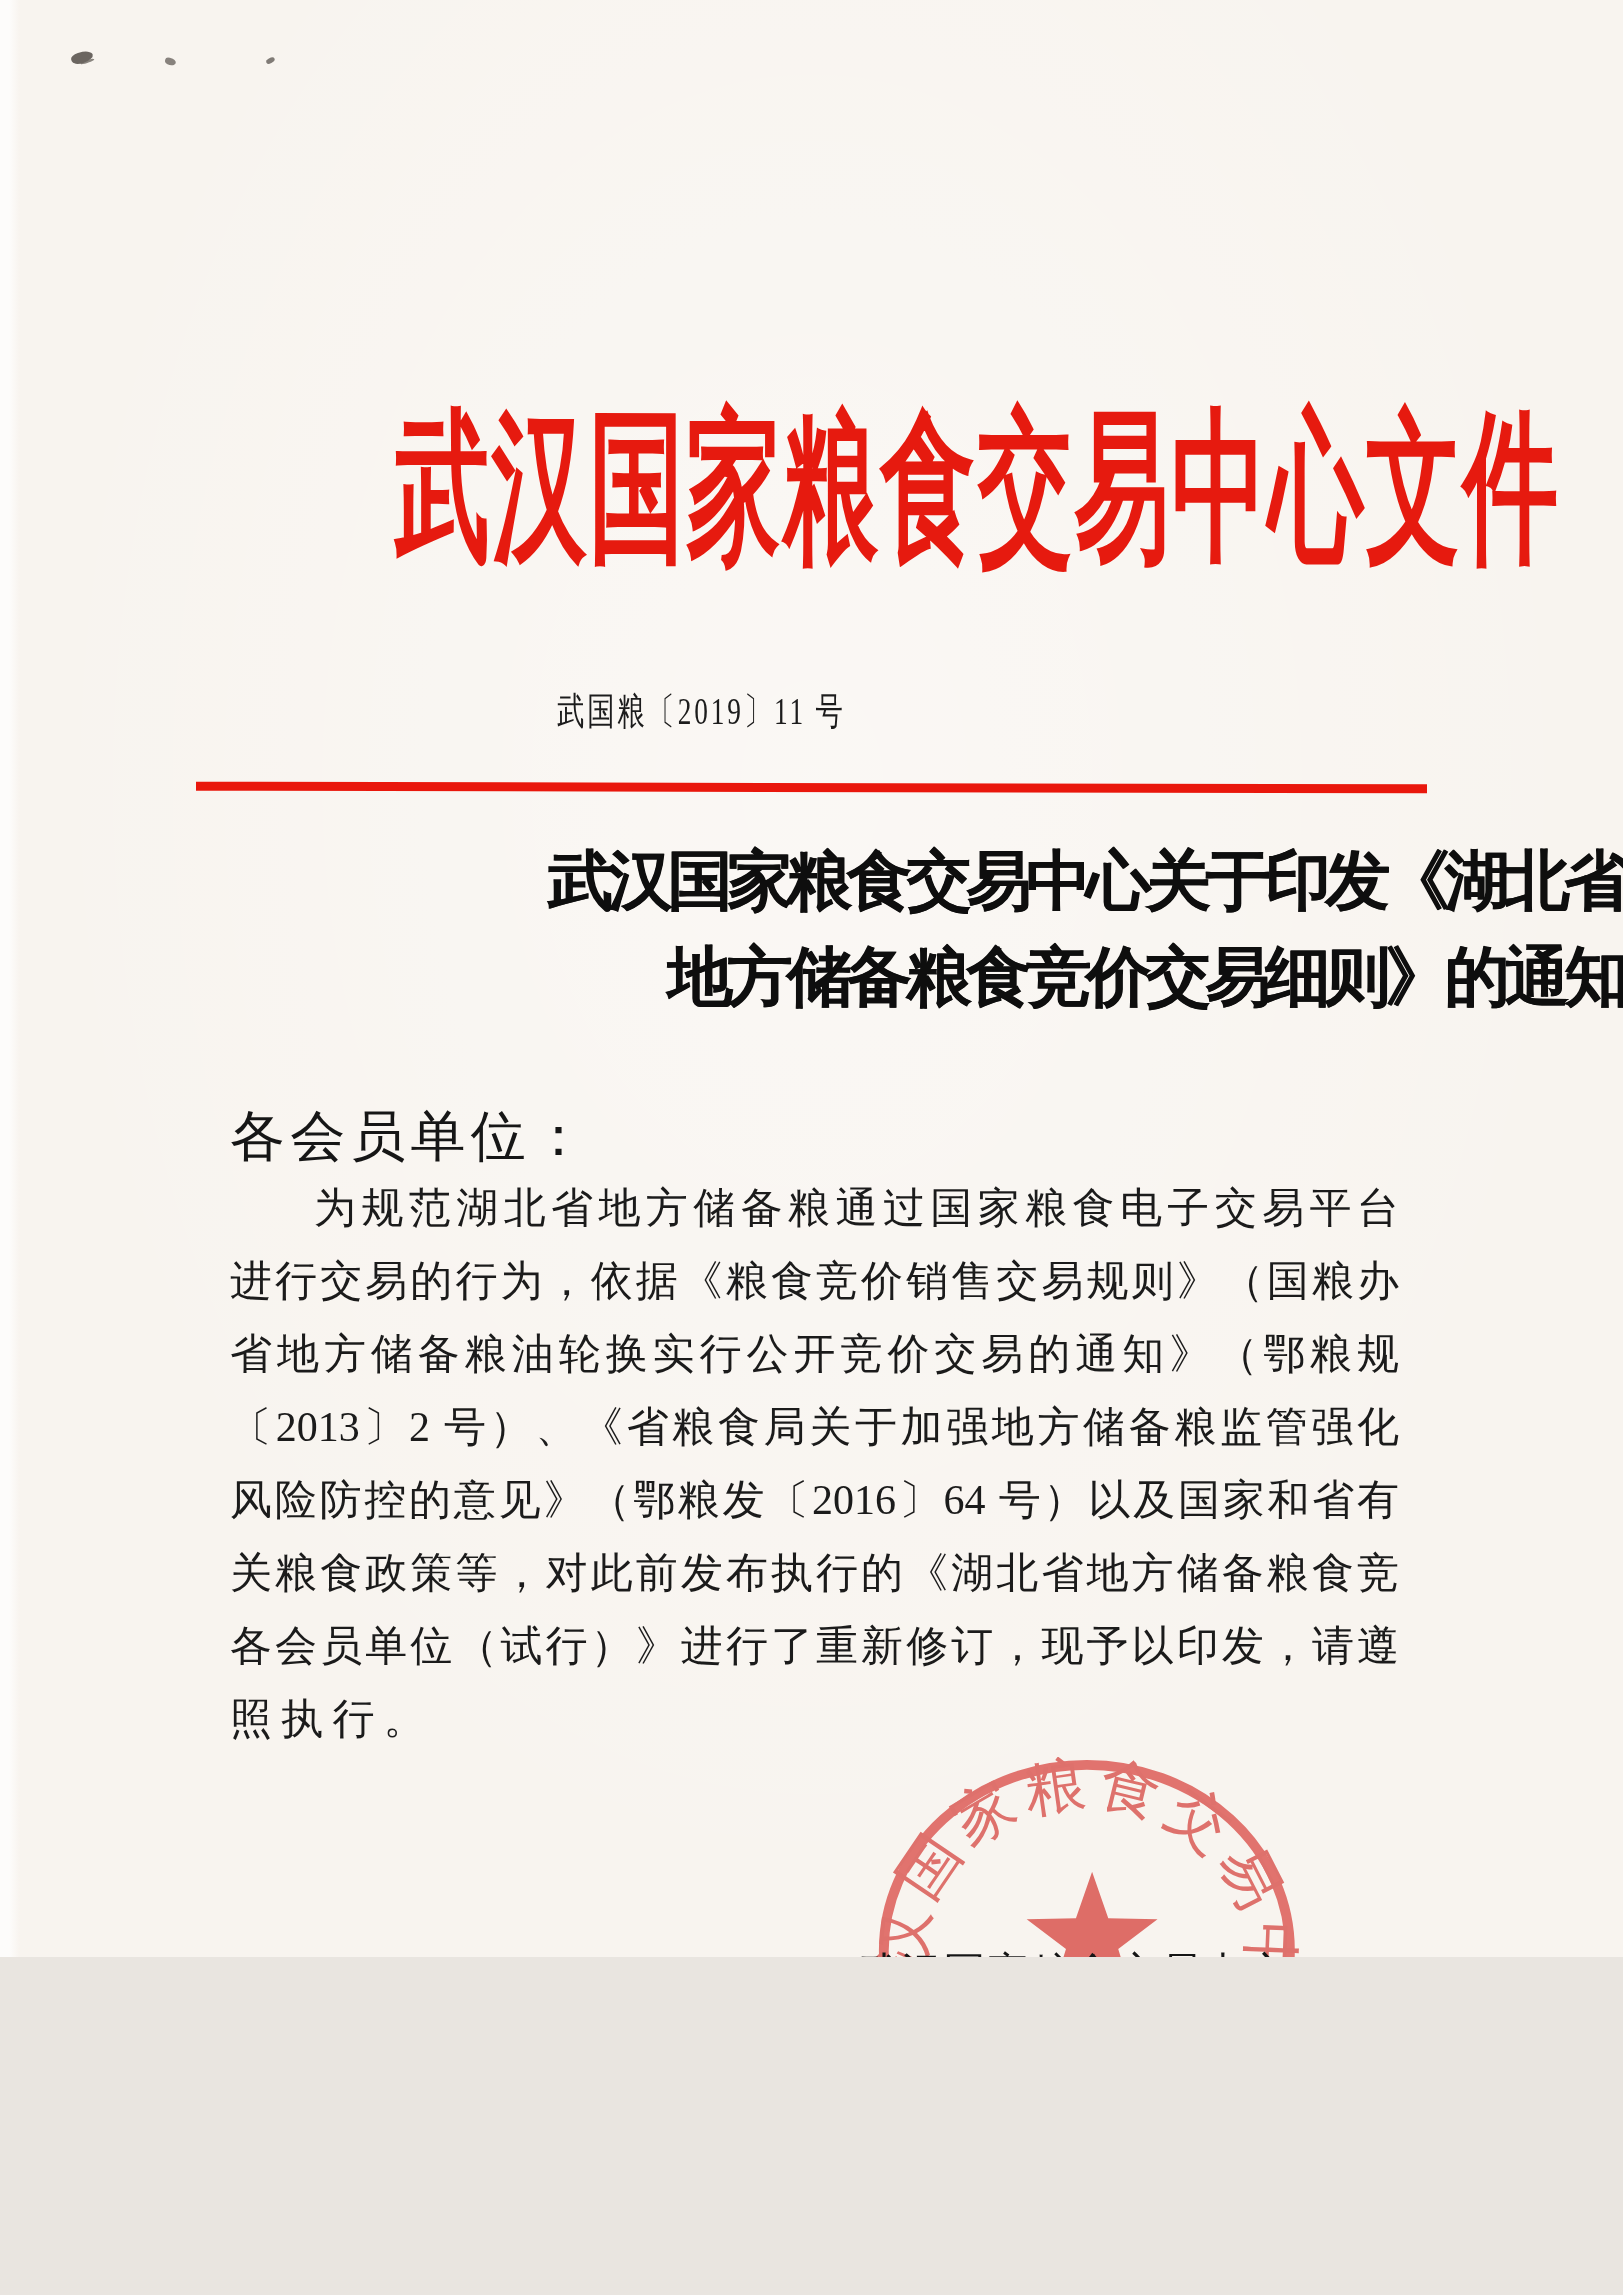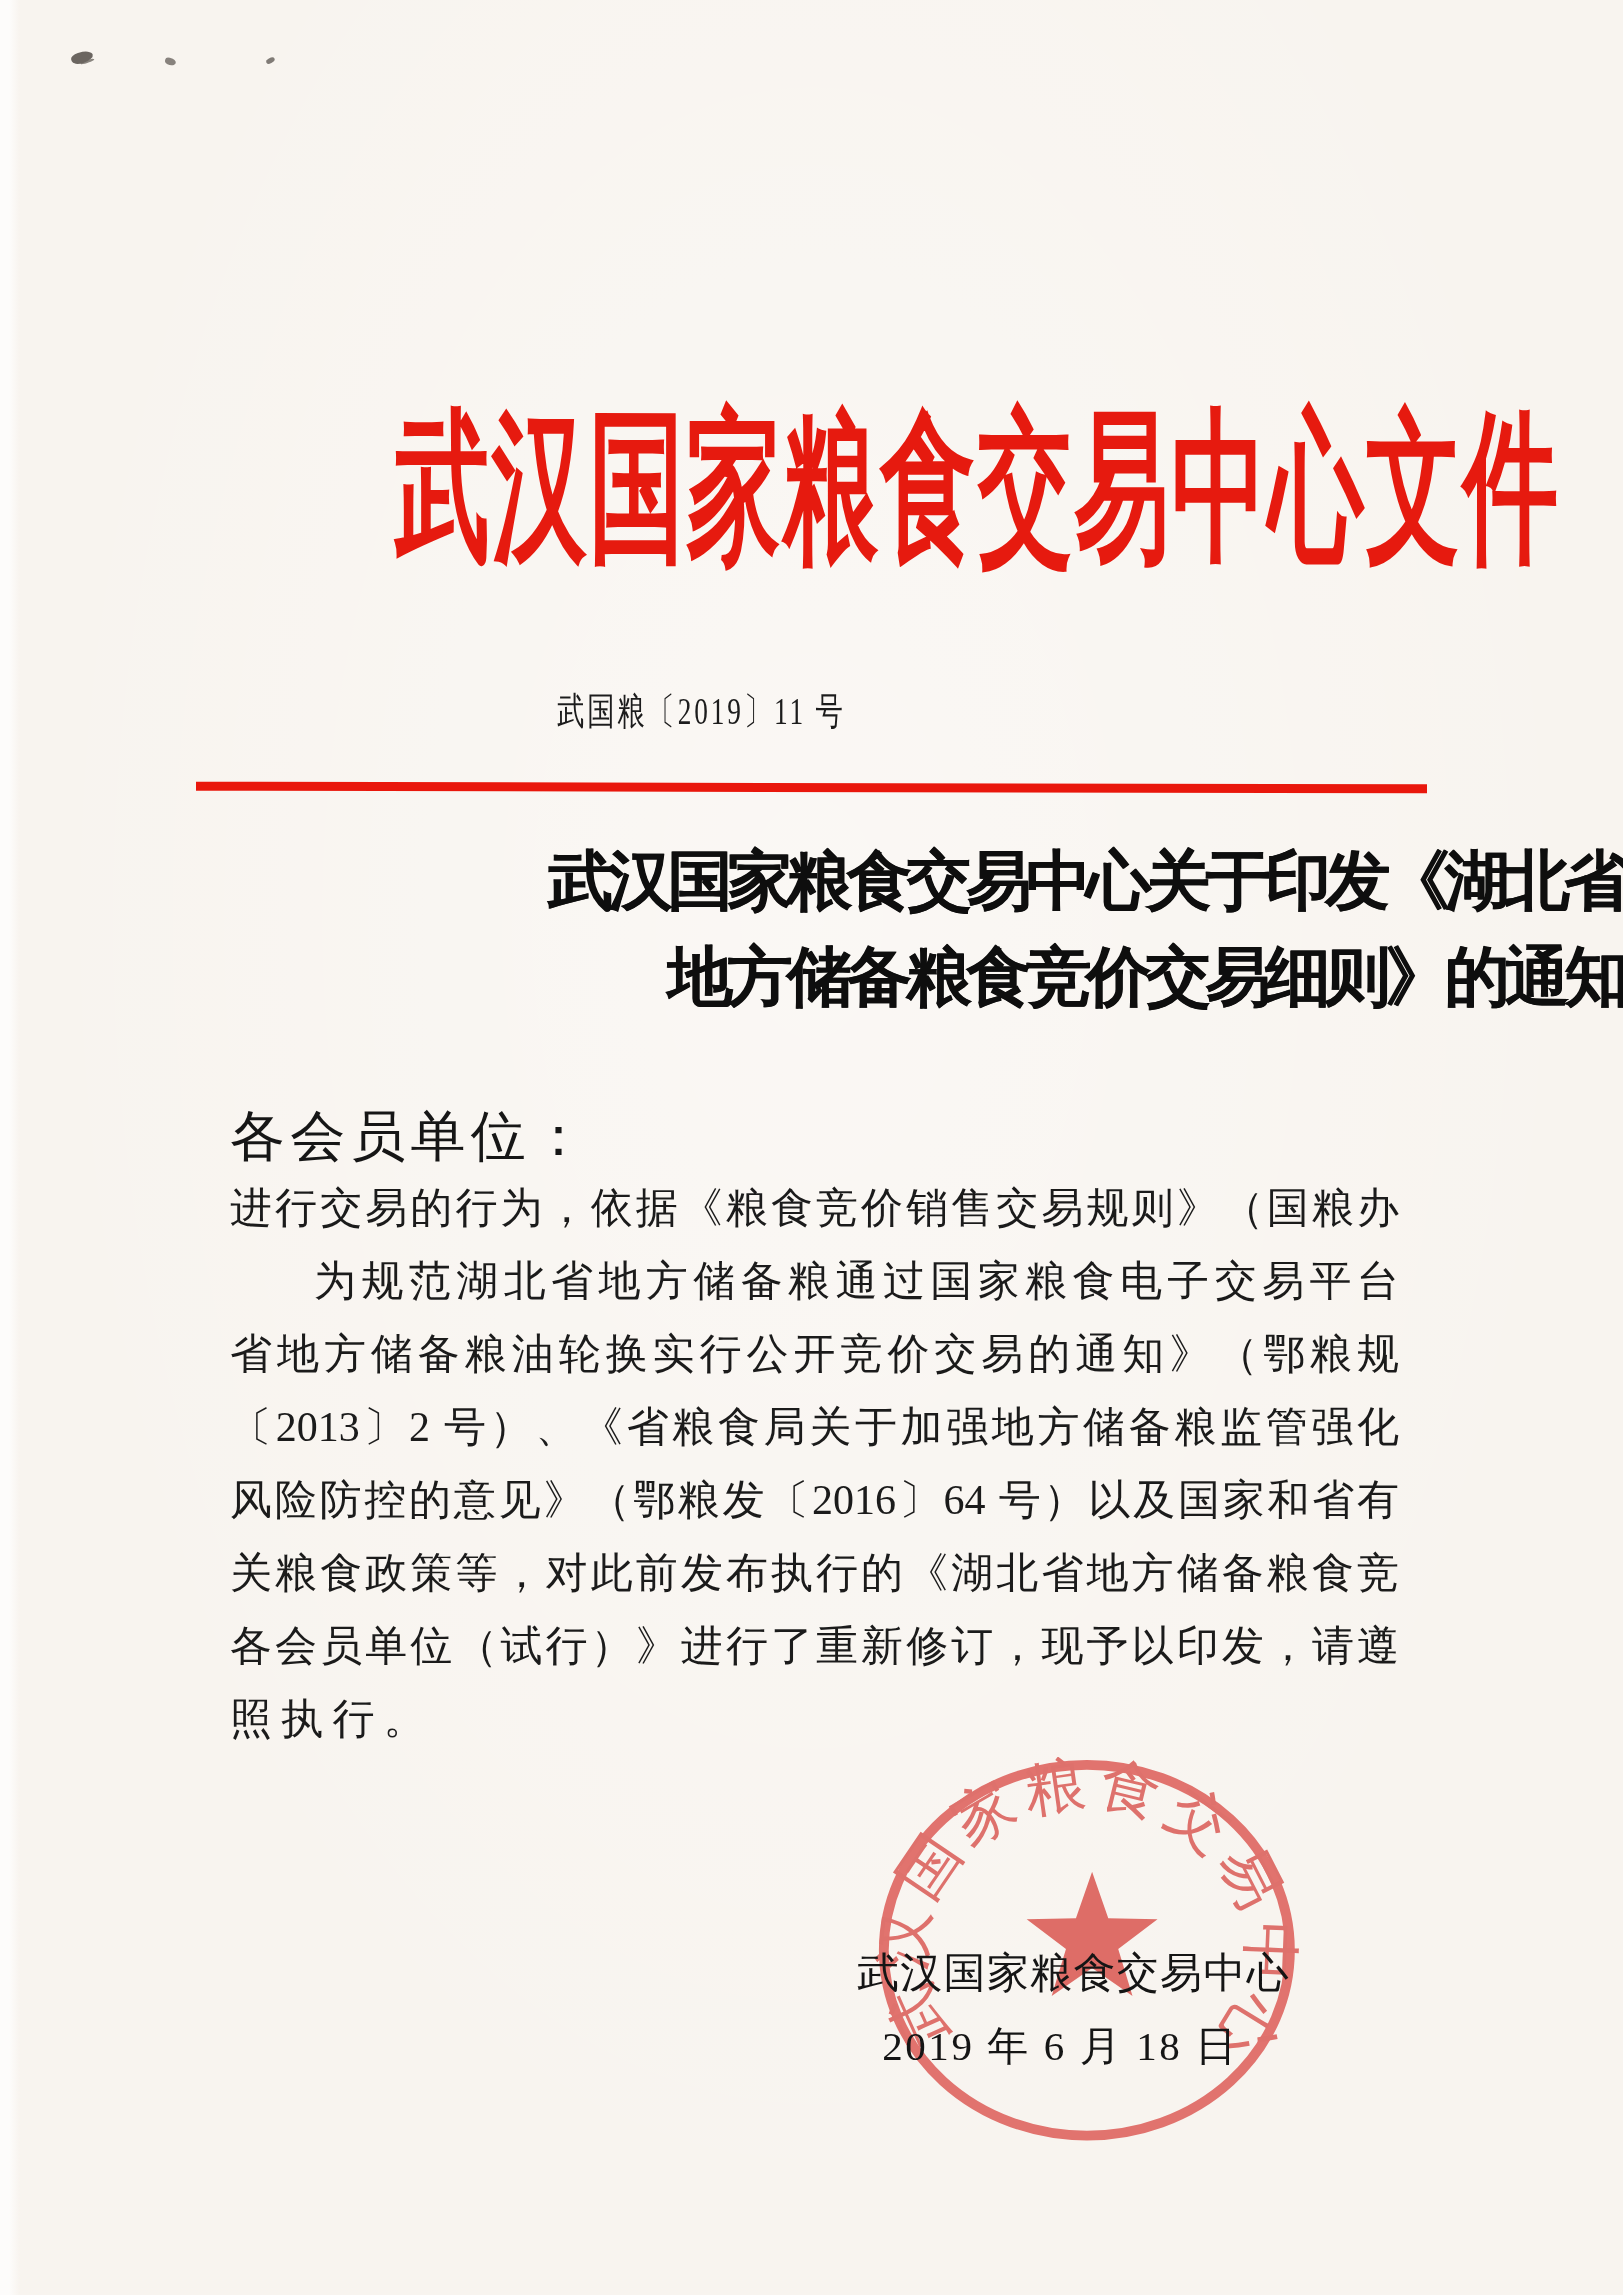--- a/index.html
+++ b/index.html
@@ -3,21 +3,21 @@
 <meta charset="utf-8">
 <style>
   html,body{margin:0;padding:0;}
   body{
     width:1624px;height:2295px;
     background:#e9e5e0;
     font-family:"Liberation Serif","DejaVu Serif",serif;
     position:relative;
   }
   .page{
-    position:absolute;left:0;top:0;width:1624px;height:2295px;
+    position:absolute;left:0;top:0;width:1624px;height:1957px;
     background:
       radial-gradient(ellipse at 50% 40%, rgba(255,255,255,.35), rgba(0,0,0,0) 70%),
       linear-gradient(90deg,#fdfcfb 0px,#fdfcfb 9.2px,#f8f4ef 19.6px),
       #f8f4ef;
     overflow:hidden;
   }
   
   .speck{position:absolute;background:#6b6560;border-radius:40% 60% 50% 50%;}
   .speck.a{left:71px;top:52px;width:22px;height:10.5px;transform:rotate(-18deg);box-shadow:3.9px 5.2px 0 -3.9px #8a857f;}
   .speck.b{left:165px;top:58px;width:10.5px;height:6.5px;transform:rotate(12deg);opacity:.8;}
@@ -126,22 +126,22 @@
   <div class="rule"></div>
 
   <div class="doctitle">
     <div>武汉国家粮食交易中心关于印发《湖北省</div>
     <div>地方储备粮食竞价交易细则》的通知</div>
   </div>
 
   <div class="salute">各会员单位：</div>
 
   <div class="bodytext">
+    <div class="bline just indent">为规范湖北省地方储备粮通过国家粮食电子交易平台</div>
     <div class="bline just">进行交易的行为，依据《粮食竞价销售交易规则》（国粮办</div>
-    <div class="bline just indent">为规范湖北省地方储备粮通过国家粮食电子交易平台</div>
     <div class="bline just">省地方储备粮油轮换实行公开竞价交易的通知》（鄂粮规</div>
     <div class="bline just">〔2013〕2 号）、《省粮食局关于加强地方储备粮监管强化</div>
     <div class="bline just">风险防控的意见》（鄂粮发〔2016〕64 号）以及国家和省有</div>
     <div class="bline just">关粮食政策等，对此前发布执行的《湖北省地方储备粮食竞</div>
     <div class="bline just">各会员单位（试行）》进行了重新修订，现予以印发，请遵</div>
     <div class="bline last">照执行。</div>
   </div>
 
   <svg class="seal" viewBox="0 0 655 600" xmlns="http://www.w3.org/2000/svg">
     <g opacity="0.82">

